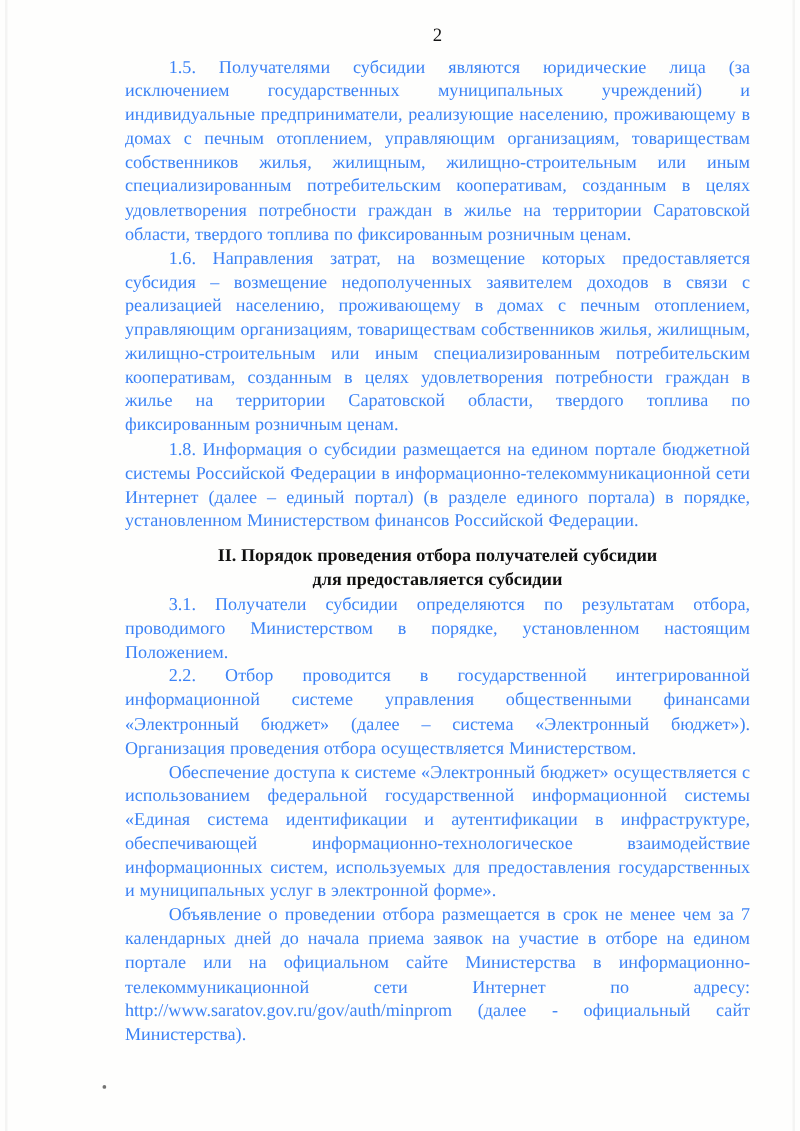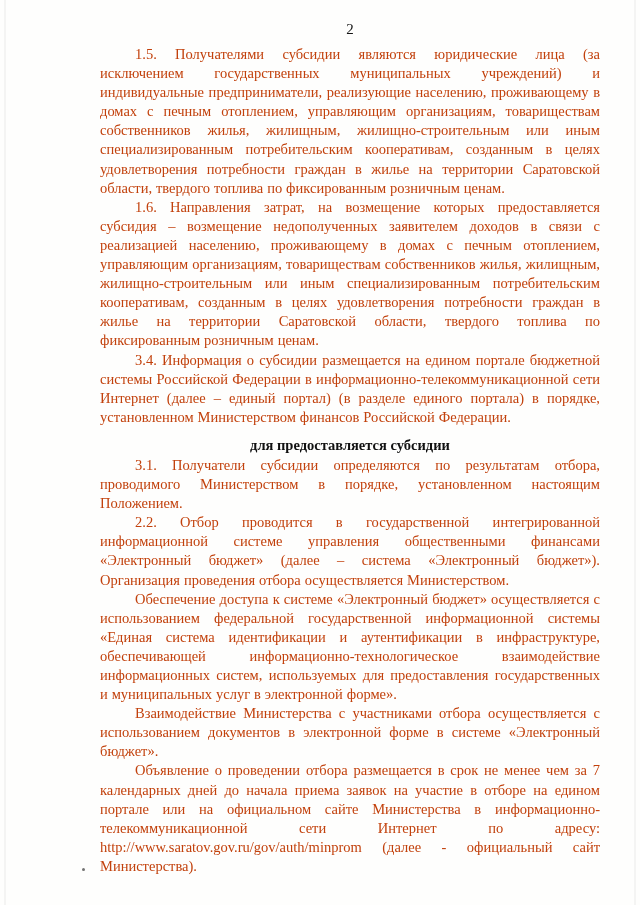--- a/index.html
+++ b/index.html
@@ -47,21 +47,21 @@
     line-height: 18px;
     margin: 0 0 7px 0;
     color: #141414;
   }
   .para {
     margin: 0;
     text-indent: 35px;
     text-align: justify;
     font-size: 14.5px;
     line-height: 19.1px;
-    color: #c2410c;
+    color: #3b82f6;
     word-spacing: 0.3px;
   }
   .heading {
     margin: 9px 0 1px 0;
     text-align: center;
     font-weight: bold;
     font-size: 14.5px;
     line-height: 19.1px;
     color: #111111;
   }
@@ -77,26 +77,26 @@
   <div class="edge left"></div>
   <div class="edge right"></div>
   <div class="artifact-dot"></div>
 
   <div class="content">
 
     <div class="page-number">2</div>
 
     <p class="para">1.5. Получателями субсидии являются юридические лица (за исключением государственных муниципальных учреждений) и индивидуальные предприниматели, реализующие населению, проживающему в домах с печным отоплением, управляющим организациям, товариществам собственников жилья, жилищным, жилищно-строительным или иным специализированным потребительским кооперативам, созданным в целях удовлетворения потребности граждан в жилье на территории Саратовской области, твердого топлива по фиксированным розничным ценам.</p>
     <p class="para">1.6. Направления затрат, на возмещение которых предоставляется субсидия – возмещение недополученных заявителем доходов в связи с реализацией населению, проживающему в домах с печным отоплением, управляющим организациям, товариществам собственников жилья, жилищным, жилищно-строительным или иным специализированным потребительским кооперативам, созданным в целях удовлетворения потребности граждан в жилье на территории Саратовской области, твердого топлива по фиксированным розничным ценам.</p>
-    <p class="para">3.4. Информация о субсидии размещается на едином портале бюджетной системы Российской Федерации в информационно-телекоммуникационной сети Интернет (далее – единый портал) (в разделе единого портала) в порядке, установленном Министерством финансов Российской Федерации.</p>
+    <p class="para">1.8. Информация о субсидии размещается на едином портале бюджетной системы Российской Федерации в информационно-телекоммуникационной сети Интернет (далее – единый портал) (в разделе единого портала) в порядке, установленном Министерством финансов Российской Федерации.</p>
 
     <div class="heading">
+      <span class="hline">II. Порядок проведения отбора получателей субсидии</span>
       <span class="hline">для предоставляется субсидии</span>
     </div>
 
     <p class="para">3.1. Получатели субсидии определяются по результатам отбора, проводимого Министерством в порядке, установленном настоящим Положением.</p>
     <p class="para">2.2. Отбор проводится в государственной интегрированной информационной системе управления общественными финансами «Электронный бюджет» (далее – система «Электронный бюджет»). Организация проведения отбора осуществляется Министерством.</p>
     <p class="para">Обеспечение доступа к системе «Электронный бюджет» осуществляется с использованием федеральной государственной информационной системы «Единая система идентификации и аутентификации в инфраструктуре, обеспечивающей информационно-технологическое взаимодействие информационных систем, используемых для предоставления государственных и муниципальных услуг в электронной форме».</p>
-    <p class="para">Взаимодействие Министерства с участниками отбора осуществляется с использованием документов в электронной форме в системе «Электронный бюджет».</p>
     <p class="para">Объявление о проведении отбора размещается в срок не менее чем за 7 календарных дней до начала приема заявок на участие в отборе на едином портале или на официальном сайте Министерства в информационно-телекоммуникационной сети Интернет по адресу: http://www.saratov.gov.ru/gov/auth/minprom (далее - официальный сайт Министерства).</p>
 
   </div>
 </div>
 
 </body></html>

